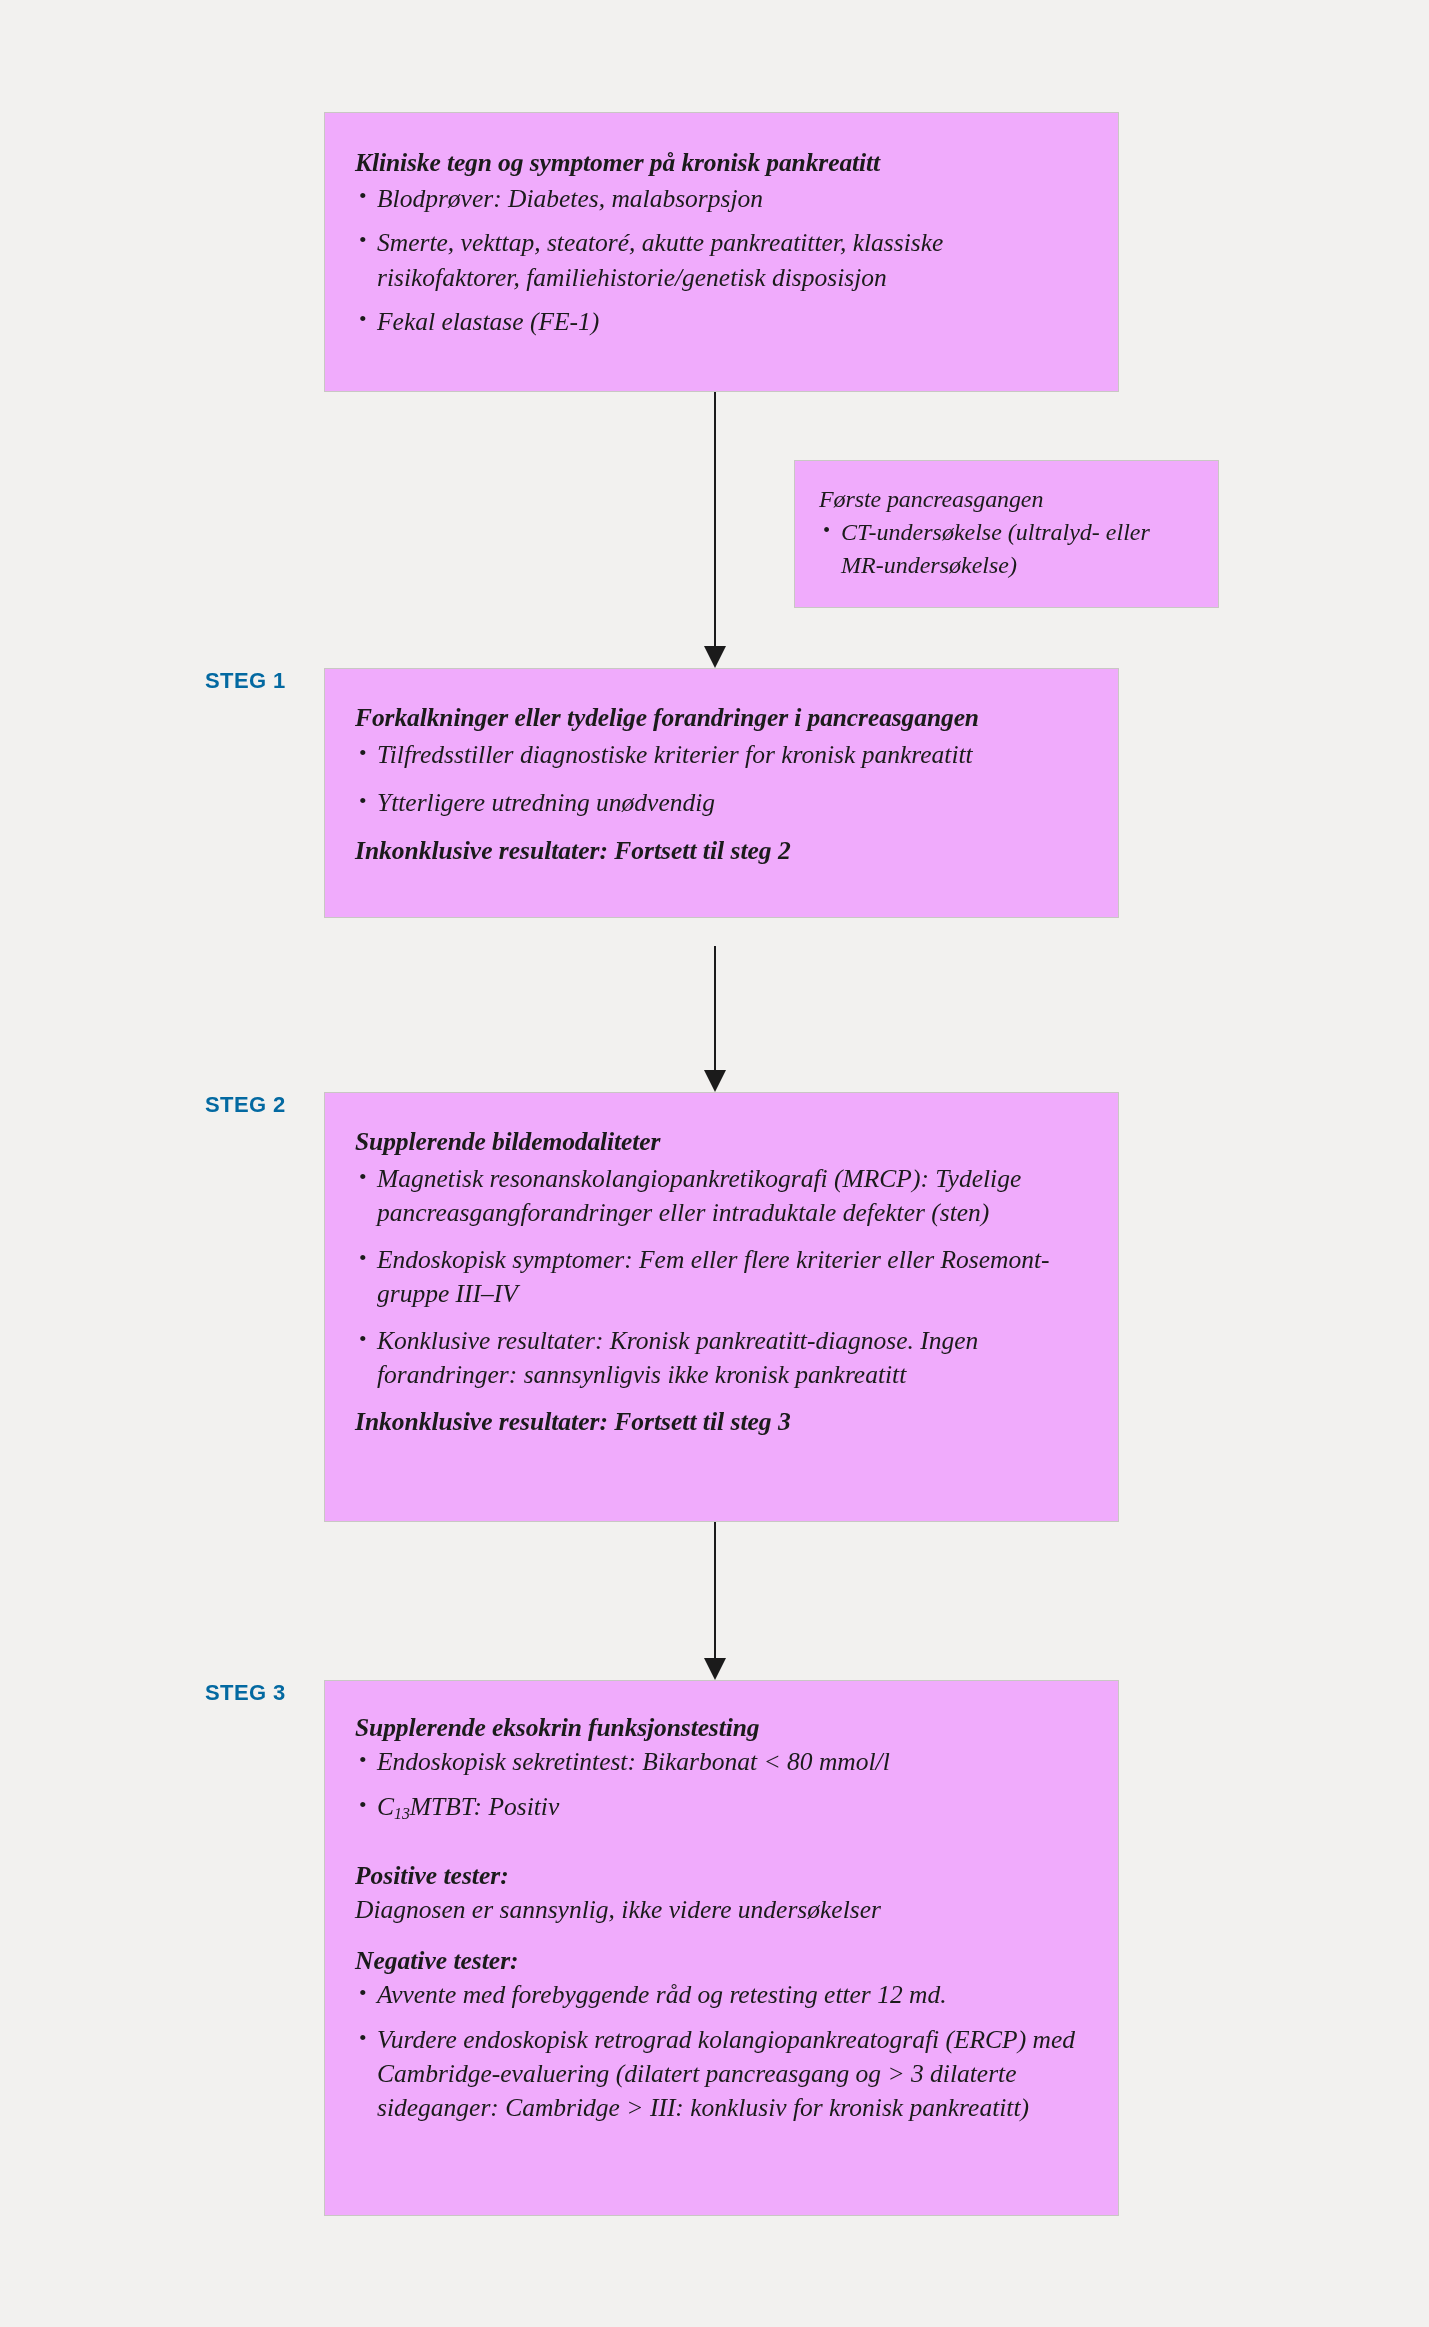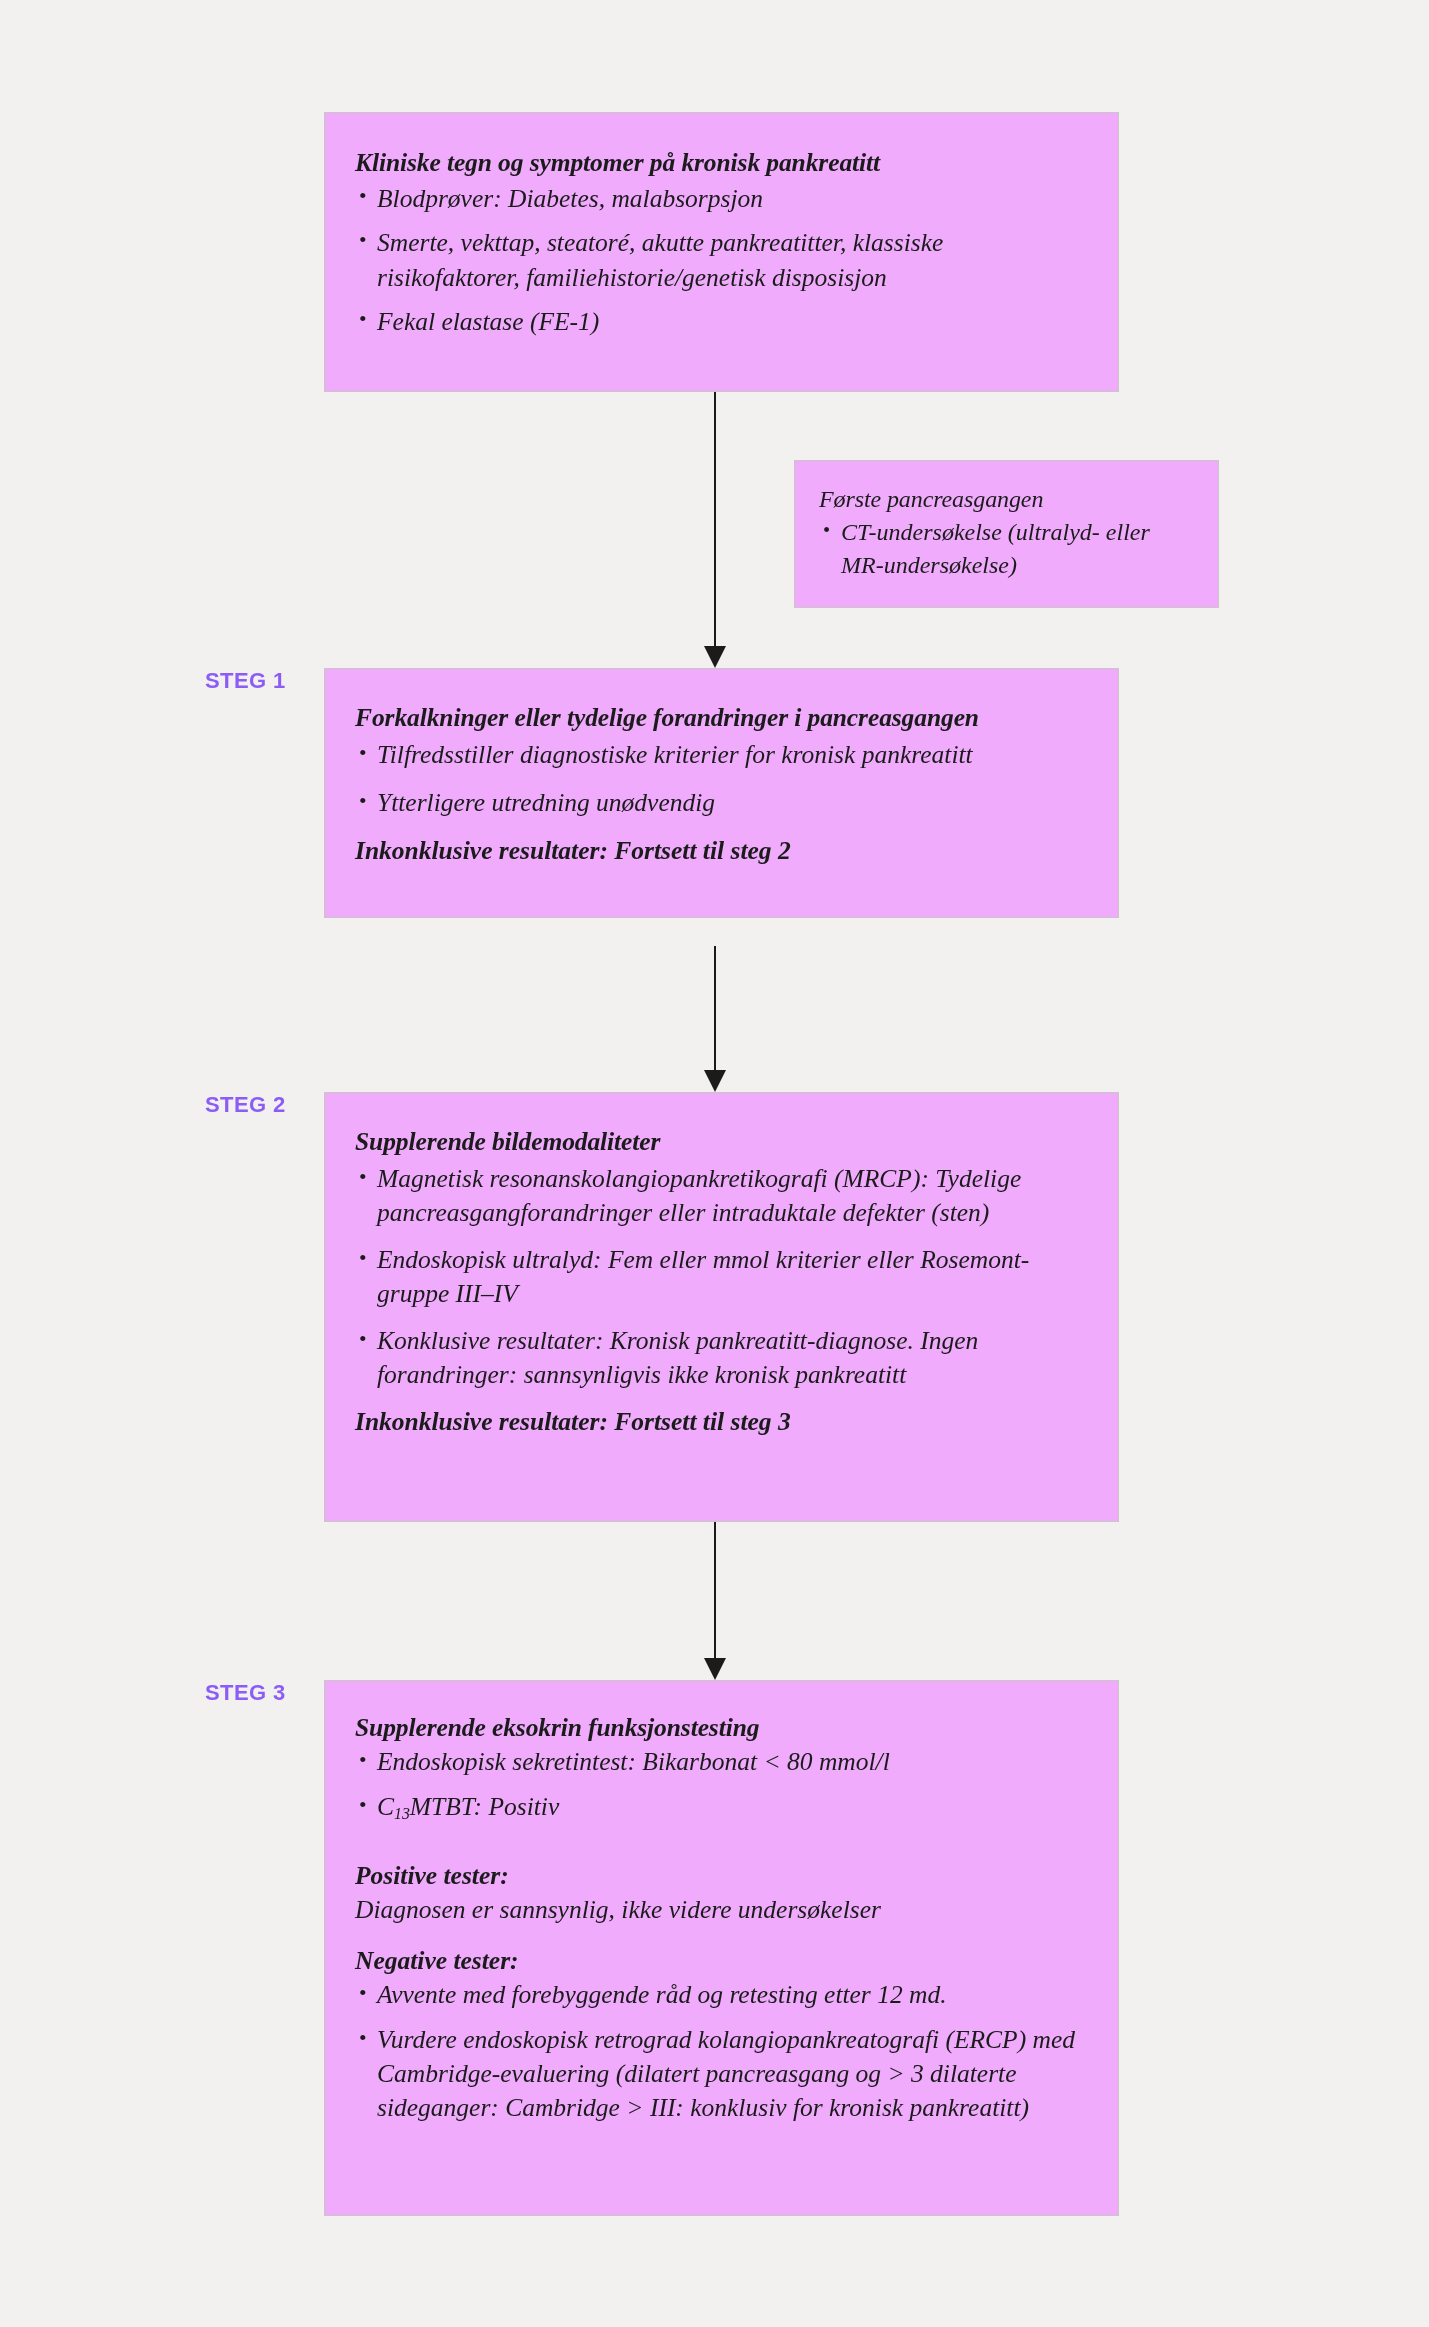--- a/index.html
+++ b/index.html
@@ -68,21 +68,21 @@
   }
 
   
   .steg {
     position: absolute;
     font-family: "Liberation Sans", "DejaVu Sans", sans-serif;
     font-weight: bold;
     font-style: normal;
     font-size: 22px;
     letter-spacing: 0.4px;
-    color: #8b5cf6;
+    color: #0369a1;
     white-space: nowrap;
   }
 
   
   .conn {
     position: absolute;
   }
   .conn .stem {
     position: absolute;
     left: 0;
@@ -208,21 +208,21 @@
     <div class="headtri" style="top:124px;"></div>
   </div>
 
   <div class="steg" style="left:205px; top:1092px;">STEG 2</div>
 
   <div class="box" id="box-steg2">
     <div class="pad">
       <div class="head">Supplerende bildemodaliteter</div>
       <ul class="bul">
         <li>Magnetisk resonanskolangiopankretikografi (MRCP): Tydelige pancreasgangforandringer eller intraduktale defekter (sten)</li>
-        <li>Endoskopisk ultralyd: Fem eller mmol kriterier eller Rosemont-gruppe III–IV</li>
+        <li>Endoskopisk symptomer: Fem eller flere kriterier eller Rosemont-gruppe III–IV</li>
         <li>Konklusive resultater: Kronisk pankreatitt-diagnose. Ingen forandringer: sannsynligvis ikke kronisk pankreatitt</li>
       </ul>
       <div class="line-b">Inkonklusive resultater: Fortsett til steg 3</div>
     </div>
   </div>
 
   <div class="conn" style="left:714px; top:1522px; height:158px;">
     <div class="stem" style="height:136px;"></div>
     <div class="headtri" style="top:136px;"></div>
   </div>

